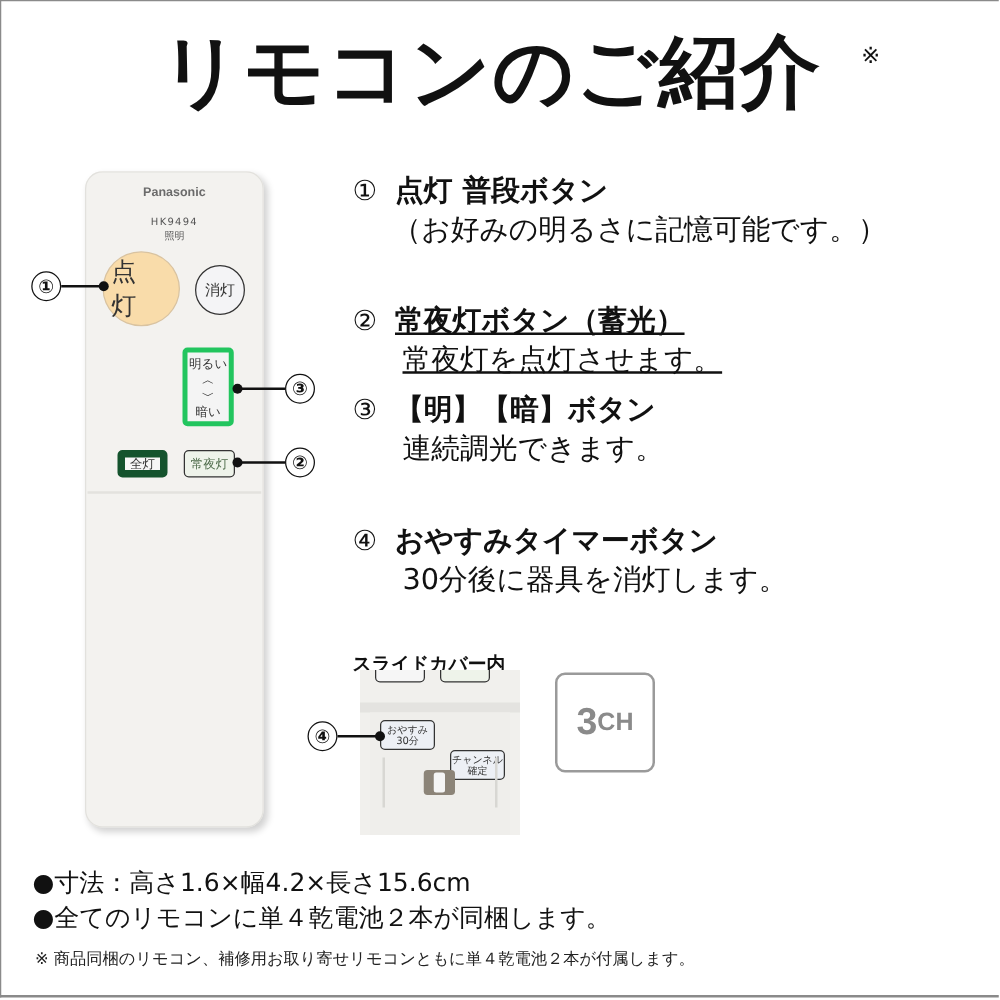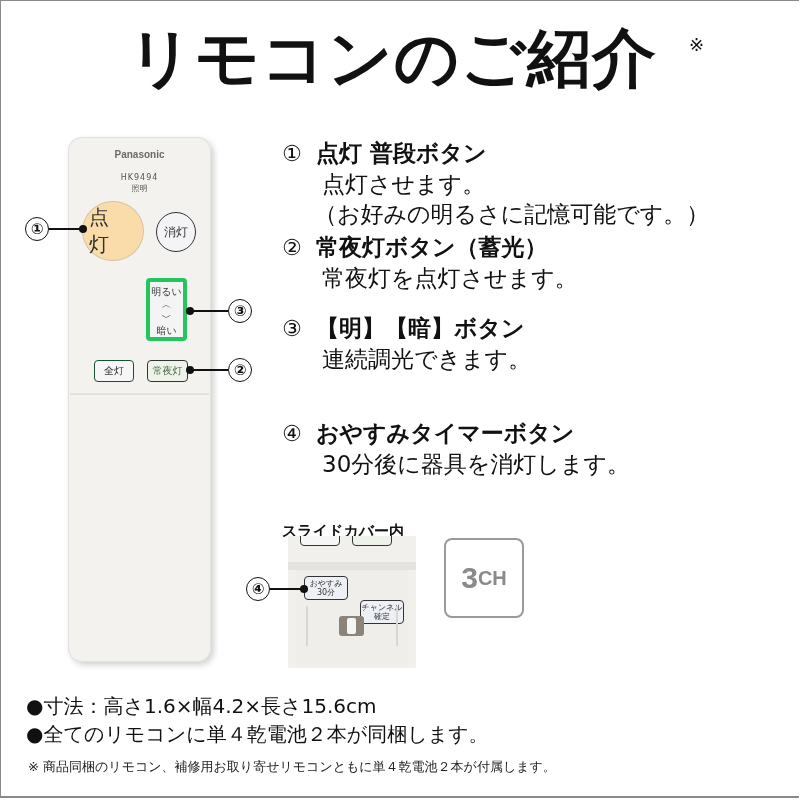--- a/index.html
+++ b/index.html
@@ -16,21 +16,21 @@
   .remote .cover-line { position:absolute; left:2px; right:2px; top:256px; height:2px; background:#e3e2de; }
   .brand { position:absolute; top:12px; width:100%; text-align:center; font-weight:bold; font-size:10px; color:#6b6b6b; font-family:"Liberation Sans", sans-serif; }
   .model { position:absolute; top:36px; width:100%; text-align:center; font-size:8px; color:#555; letter-spacing:1px; }
   .model2 { position:absolute; top:46px; width:100%; text-align:center; font-size:8px; color:#555; }
   .btn-on { position:absolute; left:14px; top:64px; width:62px; height:60px; border-radius:50%;
             background:#f9dcaa; border:1px solid #d9c3a0; font-size:20px; color:#333; display:flex; align-items:center; justify-content:center; letter-spacing:8px; padding-left:6px; box-sizing:border-box; }
   .btn-off { position:absolute; left:88px; top:75px; width:40px; height:40px; border-radius:50%;
              background:#f4f4f6; border:1px solid #333; font-size:12px; color:#333; display:flex; align-items:center; justify-content:center; box-sizing:border-box; }
   .btn-updown { position:absolute; left:78px; top:141px; width:41px; height:63px; border:4px solid #22c55e; border-radius:4px;
                 background:#f4f4f4; font-size:10px; color:#333; text-align:center; line-height:13px; box-sizing:border-box; padding-top:3px; }
-  .btn-all { position:absolute; left:26px; top:223px; width:40px; height:22px; border:1px solid #14532d; border-radius:4px;
+  .btn-all { position:absolute; left:26px; top:223px; width:40px; height:22px; border:6px solid #14532d; border-radius:4px;
              background:#f6f6f6; font-size:10px; color:#333; display:flex; align-items:center; justify-content:center; box-sizing:border-box; }
   .btn-night { position:absolute; left:79px; top:223px; width:41px; height:22px; border:1px solid #333; border-radius:4px;
                background:#eef3ea; font-size:10px; color:#4d6b4a; display:flex; align-items:center; justify-content:center; box-sizing:border-box; }
 
   
   .callout { position:absolute; width:24px; height:24px; border:1.6px solid #111; border-radius:50%; box-sizing:border-box;
              font-size:15px; font-weight:bold; display:flex; align-items:center; justify-content:center; background:#fff; }
   .leader { position:absolute; height:2px; background:#111; }
   .dot { position:absolute; width:8px; height:8px; border-radius:50%; background:#111; }
 
@@ -93,24 +93,23 @@
 <div class="callout" style="left:228px;top:299px;">③</div>
 <div class="leader" style="left:190px;top:310px;width:38px;"></div>
 <div class="dot" style="left:186px;top:307px;"></div>
 
 <div class="callout" style="left:228px;top:358px;">②</div>
 <div class="leader" style="left:190px;top:369px;width:38px;"></div>
 <div class="dot" style="left:186px;top:366px;"></div>
 
 <div class="desc" style="top:138px;">
   <div><span class="num">①</span><span class="head">点灯 普段ボタン</span></div>
-  <div class="body">点灯させます。</div>
   <div class="body" style="padding-left:32px;">（お好みの明るさに記憶可能です。）</div>
 </div>
-<div class="desc" style="top:232px;">
+<div class="desc" style="top:242px;text-decoration:underline;">
   <div><span class="num">②</span><span class="head">常夜灯ボタン（蓄光）</span></div>
   <div class="body">常夜灯を点灯させます。</div>
 </div>
 <div class="desc" style="top:313px;">
   <div><span class="num">③</span><span class="head">【明】【暗】ボタン</span></div>
   <div class="body">連続調光できます。</div>
 </div>
 <div class="desc" style="top:418px;">
   <div><span class="num">④</span><span class="head">おやすみタイマーボタン</span></div>
   <div class="body">30分後に器具を消灯します。</div>

